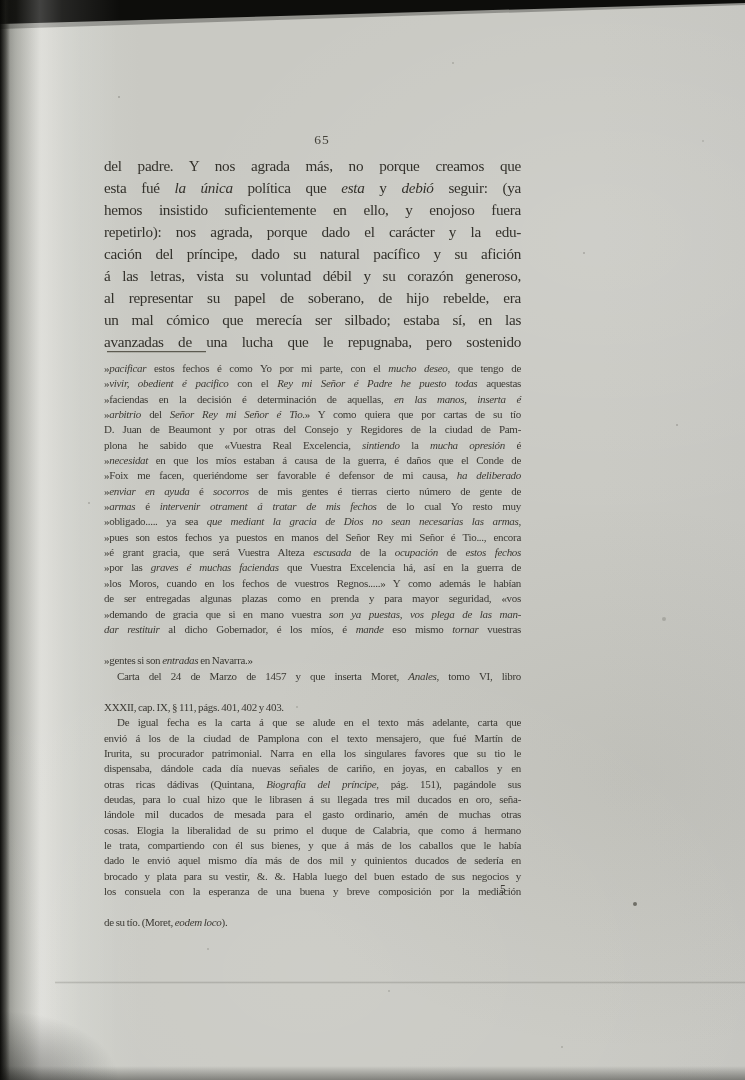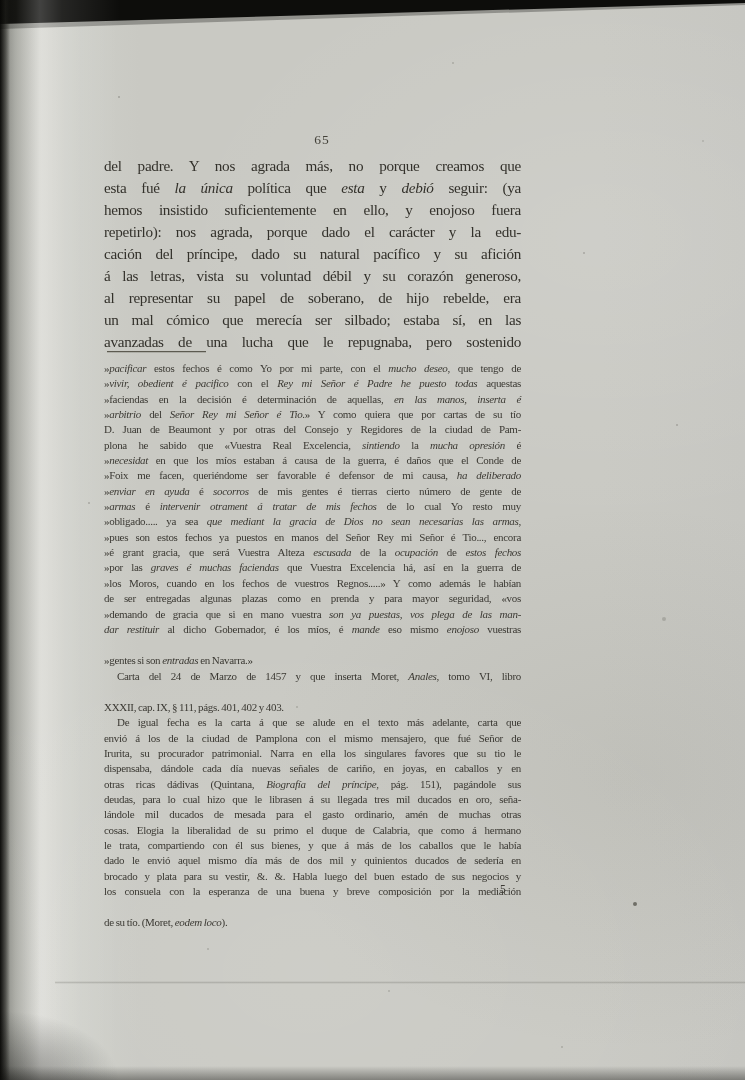--- a/index.html
+++ b/index.html
@@ -104,30 +104,30 @@
         <div class="tline"><span>»Foix me facen, queriéndome ser favorable é defensor de mi causa, </span><span class="it">ha deliberado</span></div>
         <div class="tline"><span>»</span><span class="it">enviar en ayuda</span><span> é </span><span class="it">socorros</span><span> de mis gentes é tierras cierto número de gente de</span></div>
         <div class="tline"><span>»</span><span class="it">armas</span><span> é </span><span class="it">intervenir otrament á tratar de mis fechos</span><span> de lo cual Yo resto muy</span></div>
         <div class="tline"><span>»obligado..... ya sea </span><span class="it">que mediant la gracia de Dios no sean necesarias las armas</span><span>,</span></div>
         <div class="tline"><span>»pues son estos fechos ya puestos en manos del Señor Rey mi Señor é Tio..., encora</span></div>
         <div class="tline"><span>»é grant gracia, que será Vuestra Alteza </span><span class="it">escusada</span><span> de la </span><span class="it">ocupación</span><span> de </span><span class="it">estos fechos</span></div>
         <div class="tline"><span>»por las </span><span class="it">graves é muchas faciendas</span><span> que Vuestra Excelencia há, así en la guerra de</span></div>
         <div class="tline"><span>»los Moros, cuando en los fechos de vuestros Regnos.....» Y como además le habían</span></div>
         <div class="tline"><span>de ser entregadas algunas plazas como en prenda y para mayor seguridad, «vos</span></div>
         <div class="tline"><span>»demando de gracia que si en mano vuestra </span><span class="it">son ya puestas, vos plega de las man-</span></div>
-        <div class="tline"><span class="it">dar restituir</span><span> al dicho Gobernador, é los míos, é </span><span class="it">mande</span><span> eso mismo </span><span class="it">enojoso</span><span> vuestras</span></div>
+        <div class="tline"><span class="it">dar restituir</span><span> al dicho Gobernador, é los míos, é </span><span class="it">mande</span><span> eso mismo </span><span class="it">tornar</span><span> vuestras</span></div>
         <div class="tline lastline"><span>»gentes si son </span><span class="it">entradas</span><span> en Navarra.»</span></div>
       </div>
       <div>
         <div class="tline indent"><span>Carta del 24 de Marzo de 1457 y que inserta Moret, </span><span class="it">Anales</span><span>, tomo VI, libro</span></div>
         <div class="tline lastline"><span>XXXII, cap. IX, § 111, págs. 401, 402 y 403.</span></div>
       </div>
       <div>
         <div class="tline indent"><span>De igual fecha es la carta á que se alude en el texto más adelante, carta que</span></div>
-        <div class="tline"><span>envió á los de la ciudad de Pamplona con el mismo mensajero, que fué Señor de</span></div>
+        <div class="tline"><span>envió á los de la ciudad de Pamplona con el texto mensajero, que fué Martín de</span></div>
         <div class="tline"><span>Irurita, su procurador patrimonial. Narra en ella los singulares favores que su tio le</span></div>
         <div class="tline"><span>dispensaba, dándole cada día nuevas señales de cariño, en joyas, en caballos y en</span></div>
         <div class="tline"><span>otras ricas dádivas (Quintana, </span><span class="it">Biografía del príncipe</span><span>, pág. 151), pagándole sus</span></div>
         <div class="tline"><span>deudas, para lo cual hizo que le librasen á su llegada tres mil ducados en oro, seña-</span></div>
         <div class="tline"><span>lándole mil ducados de mesada para el gasto ordinario, amén de muchas otras</span></div>
         <div class="tline"><span>cosas. Elogia la liberalidad de su primo el duque de Calabria, que como á hermano</span></div>
         <div class="tline"><span>le trata, compartiendo con él sus bienes, y que á más de los caballos que le había</span></div>
         <div class="tline"><span>dado le envió aquel mismo día más de dos mil y quinientos ducados de sedería en</span></div>
         <div class="tline"><span>brocado y plata para su vestir, &amp;. &amp;. Habla luego del buen estado de sus negocios y</span></div>
         <div class="tline"><span>los consuela con la esperanza de una buena y breve composición por la mediación</span></div>

